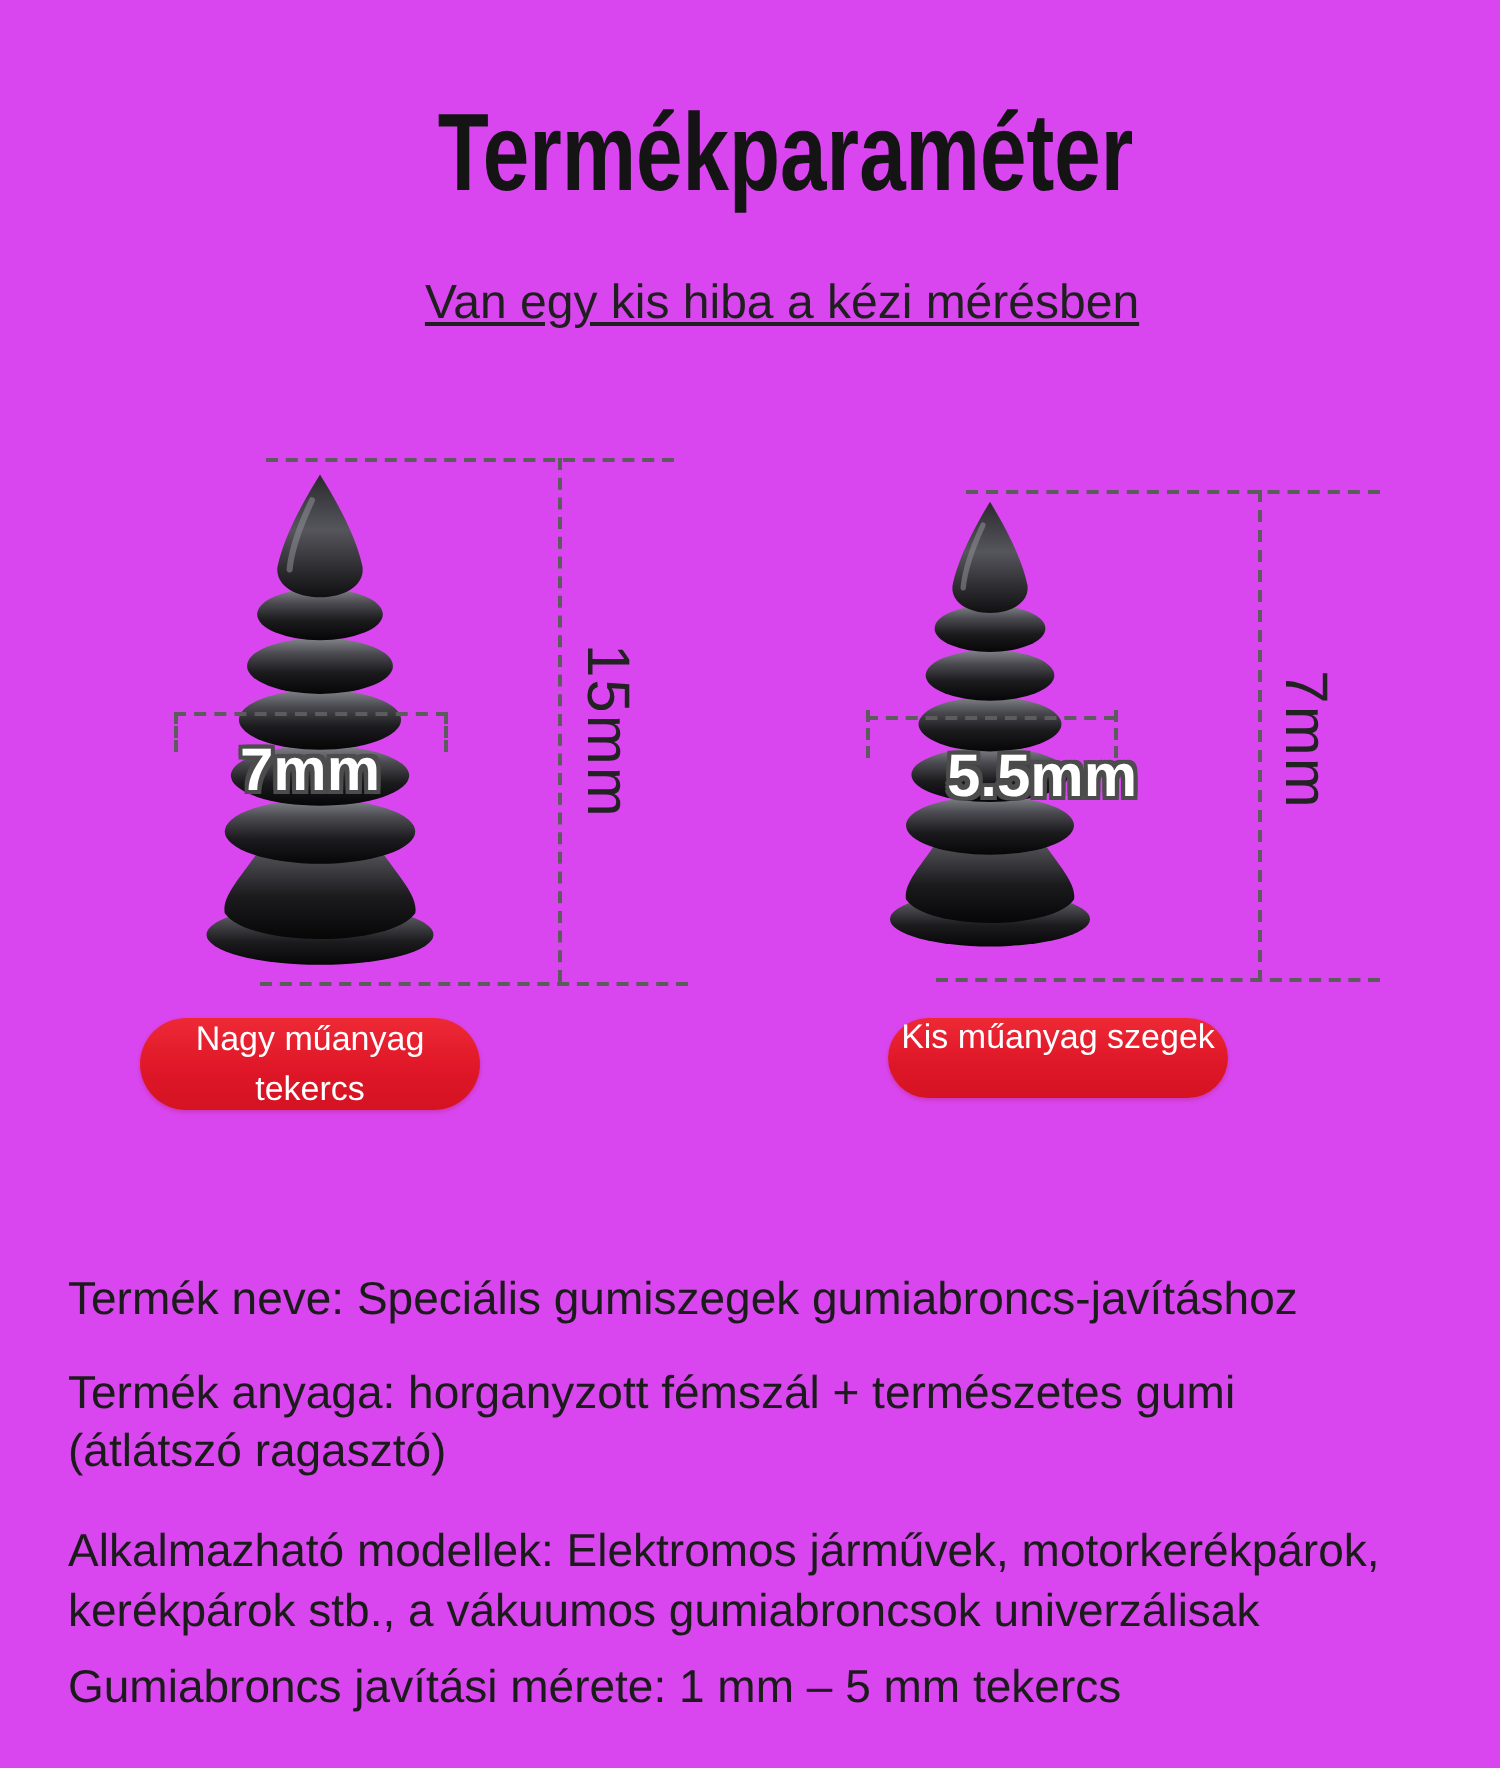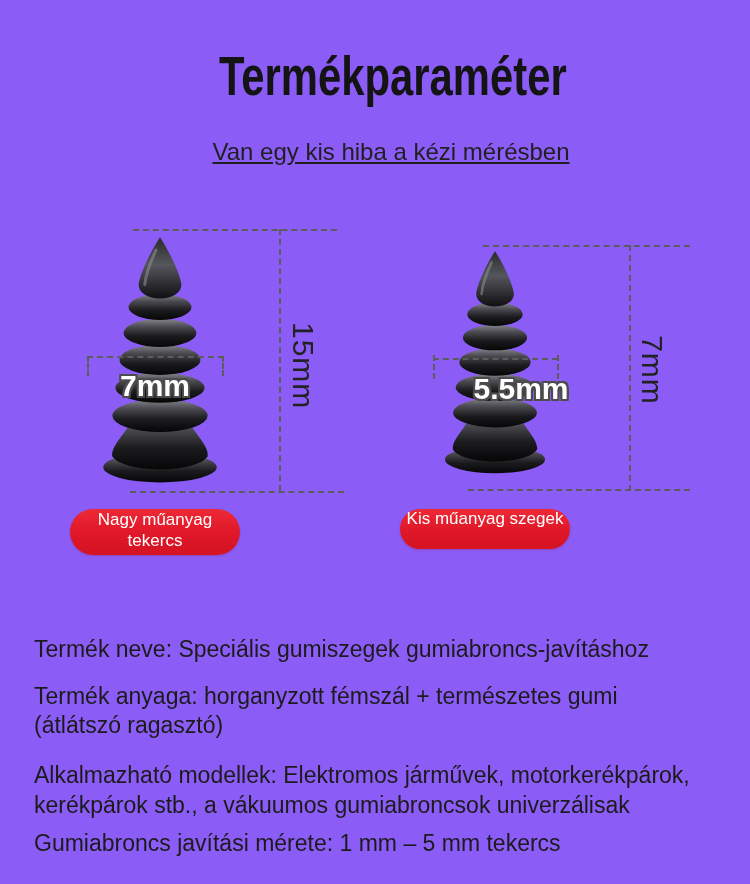--- a/index.html
+++ b/index.html
@@ -3,21 +3,21 @@
 <meta charset="utf-8">
 <style>
   * { margin: 0; padding: 0; box-sizing: border-box; }
   html, body { background: #ffffff; }
   body { font-family: "Liberation Sans", sans-serif; }
   #page {
     position: relative;
     width: 750px;
     height: 884px;
     margin: 0 auto;
-    background: #8b5cf6;
+    background: #d946ef;
     overflow: hidden;
   }
   .abs { position: absolute; }
 
   
   .title-wrap {
     left: 0; top: 44px; width: 100%;
     text-align: center;
   }
   .title-text {
@@ -68,31 +68,31 @@
       -2px  0   0 #4c4c4c, 2px  0   0 #4c4c4c;
   }
 
   
   .badge {
     background: linear-gradient(180deg, #ee2936 0%, #df1728 55%, #d41322 100%);
     color: #ffffff;
     display: flex;
     flex-direction: column;
     align-items: center;
-    justify-content: flex-start;
+    justify-content: space-between;
     text-align: center;
     box-shadow: 0 1px 2px rgba(160,0,10,0.25);
   }
   .badge-large {
     left: 70px; top: 509px; width: 170px; height: 46px;
     border-radius: 23px;
     font-size: 17px; line-height: 21px;
   }
   .badge-small {
-    left: 400px; top: 509px; width: 170px; height: 40px;
+    left: 444px; top: 509px; width: 170px; height: 40px;
     border-radius: 20px;
     font-size: 17px; line-height: 20px;
   }
 
   
   .spec {
     left: 34px;
     font-size: 23px;
     color: #1b1b1b;
     line-height: 30px;

